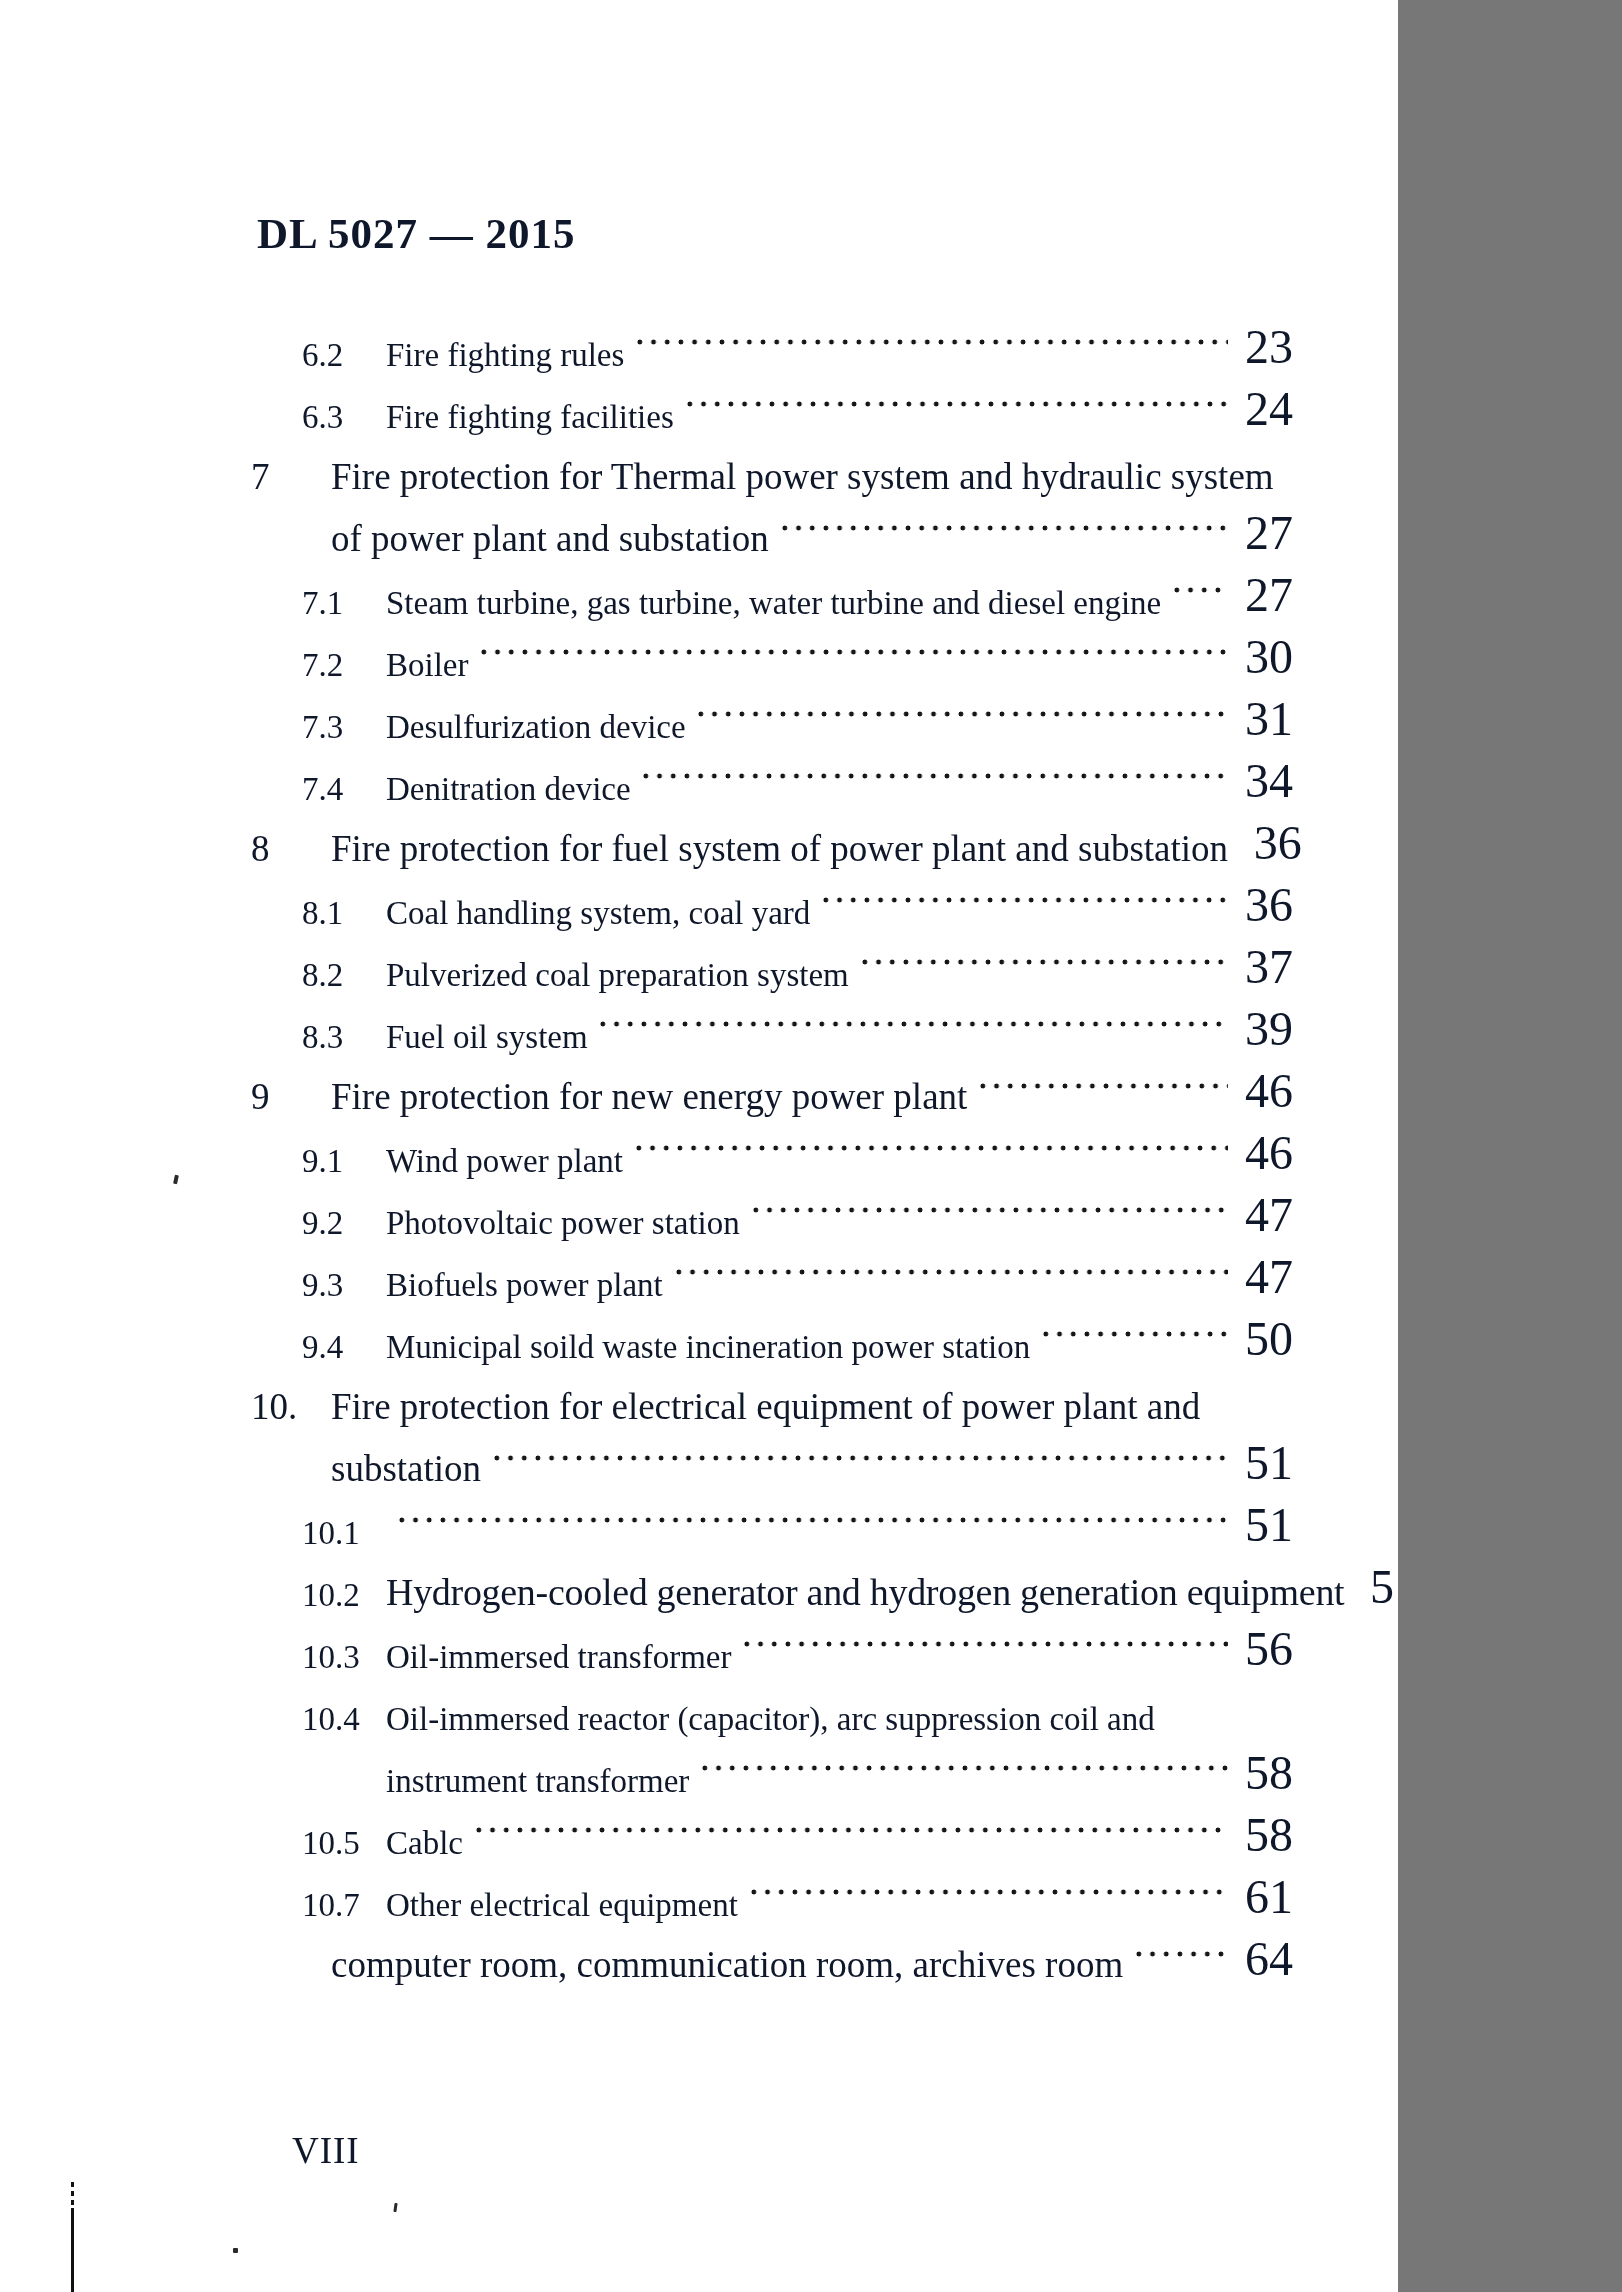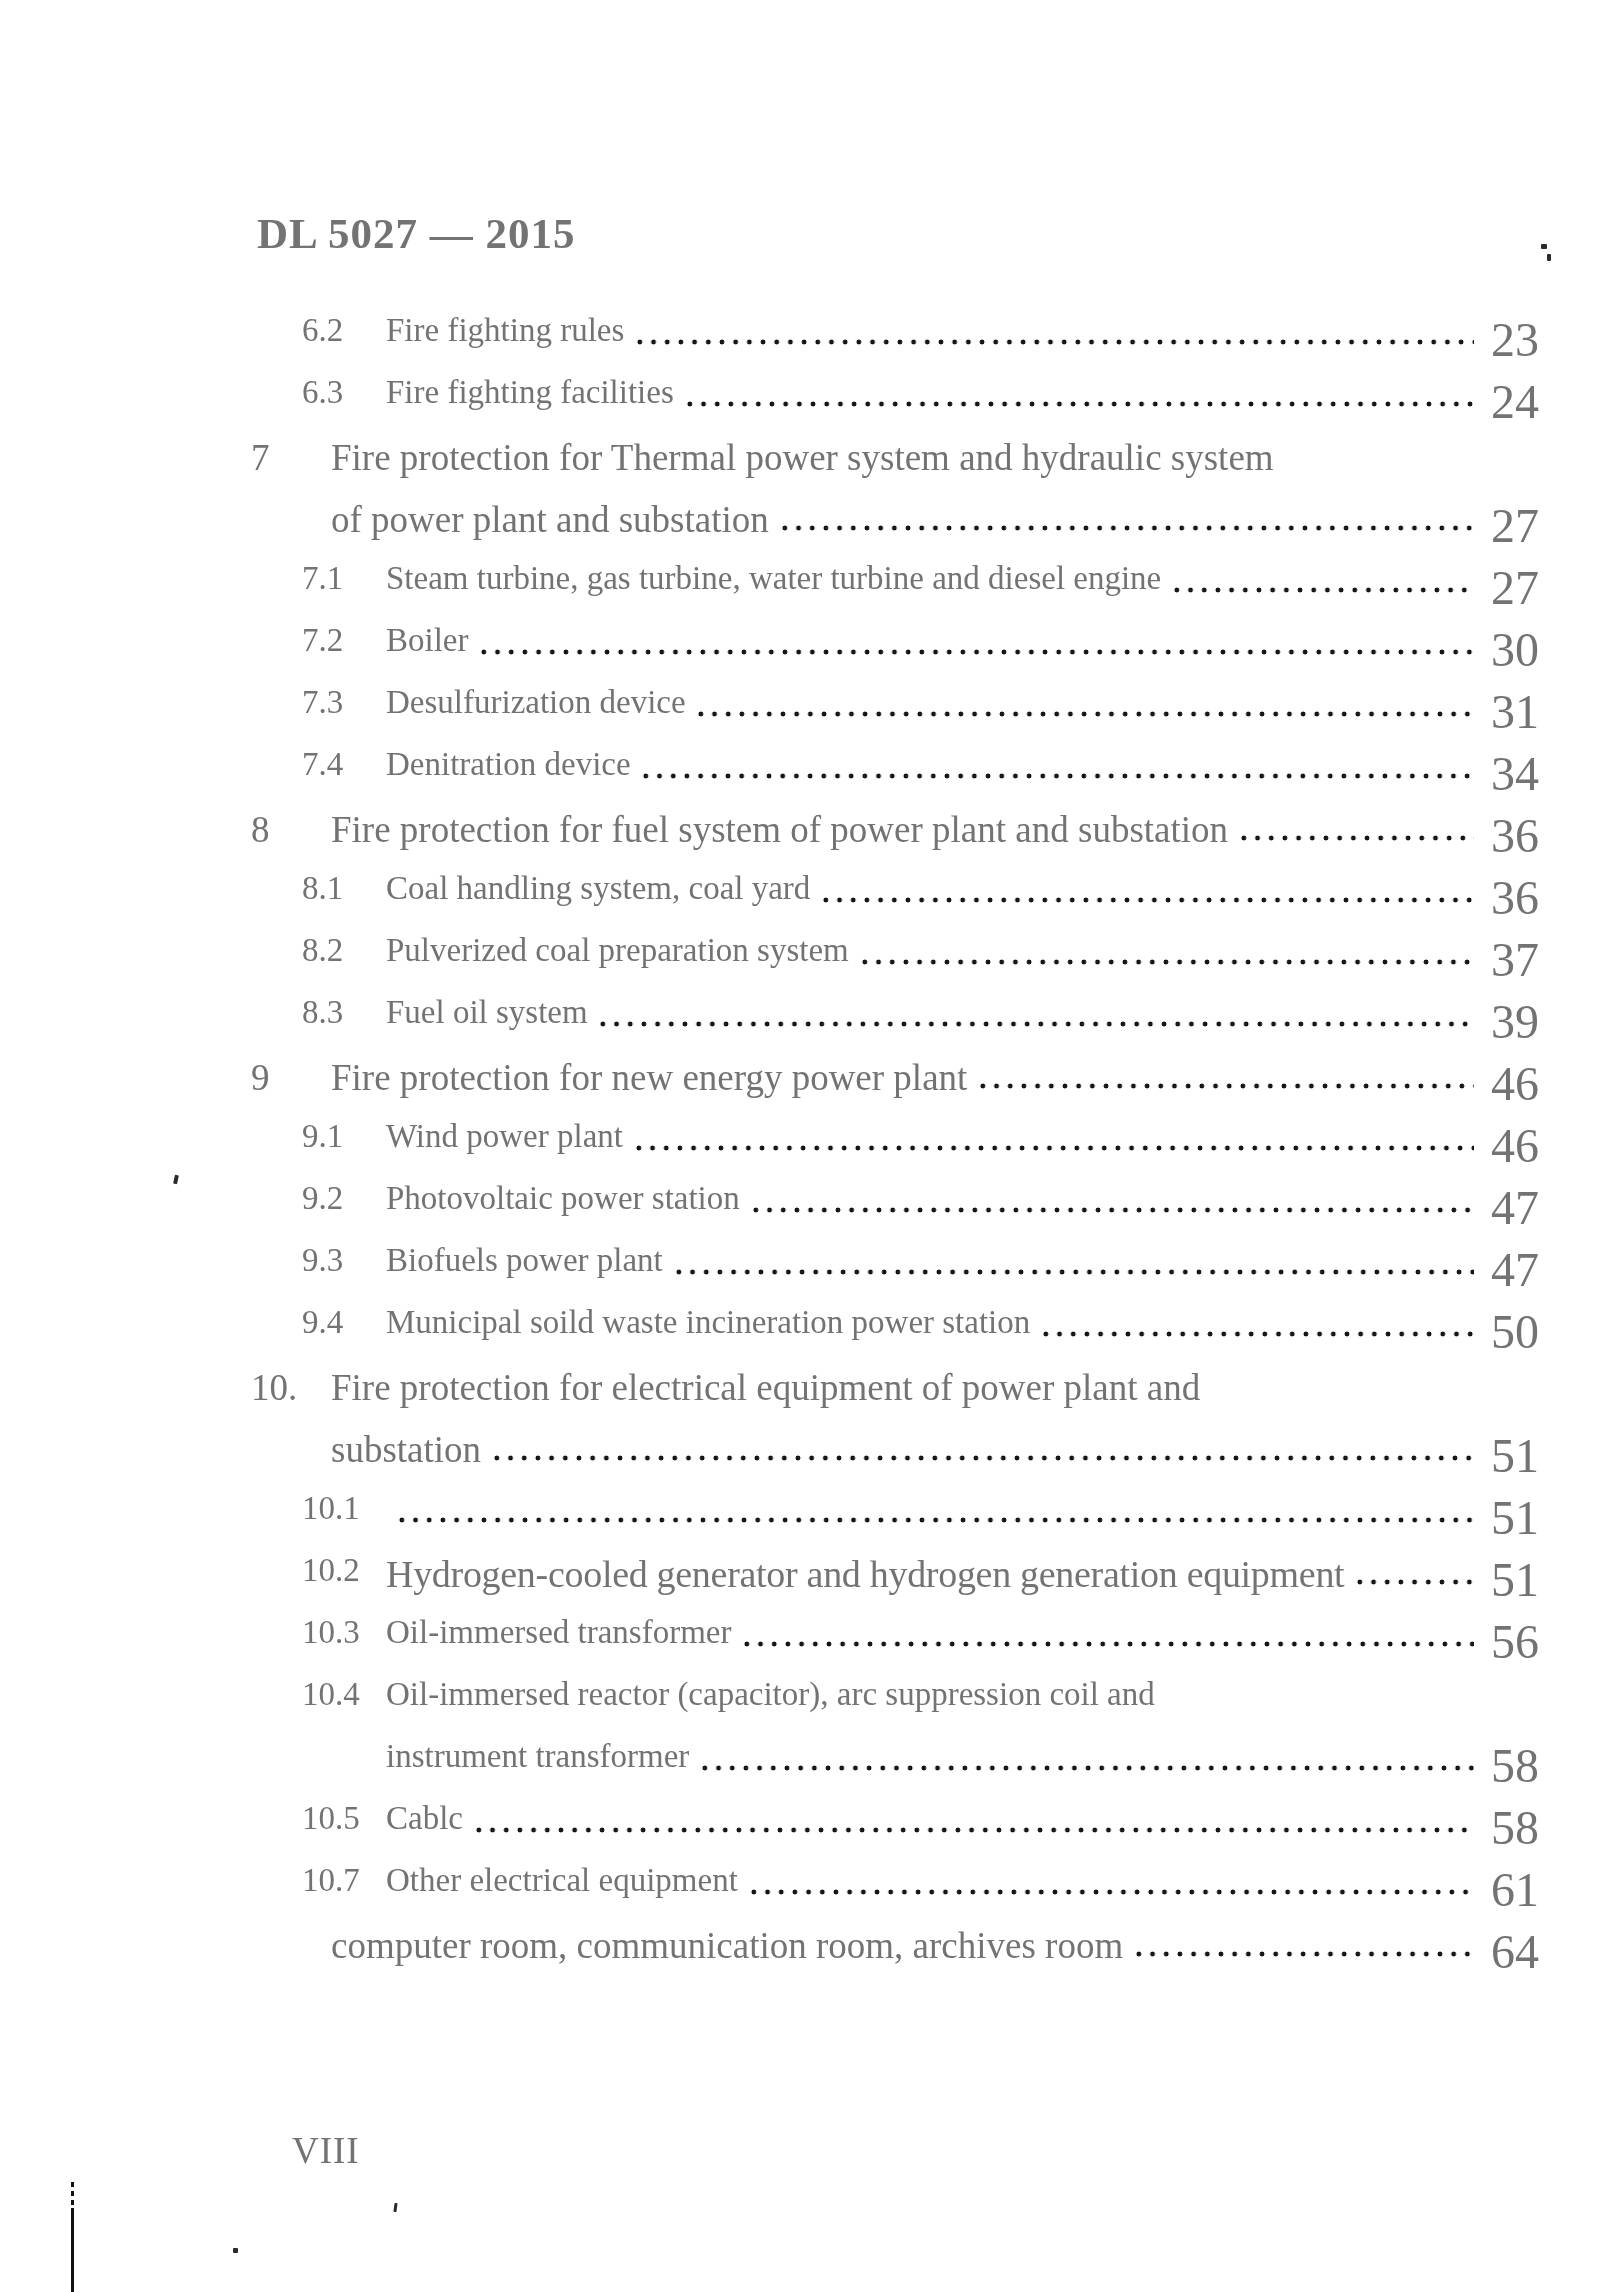--- a/index.html
+++ b/index.html
@@ -1,33 +1,33 @@
 <!DOCTYPE html>
 <html><head>
 <meta charset="utf-8">
 <style>
   html,body{margin:0;padding:0;background:#777;}
   .page{
     position:relative;
-    width:1622px;height:2293px;
+    width:1398px;height:2293px;
     background:#ffffff;
     overflow:hidden;
     font-family:"Liberation Serif","DejaVu Serif",serif;
-    color:#737373;
+    color:#0f172a;
   }
   .header{
     position:absolute;left:257px;top:209px;
     font-size:43px;font-weight:bold;letter-spacing:1px;
     white-space:nowrap;
   }
   .toc{position:absolute;left:0;top:312px;right:0;}
   .toc-row{
-    display:flex;align-items:flex-start;
+    display:flex;align-items:flex-end;
     height:62px;
-    padding-right:83px;
+    padding-right:105px;
     white-space:nowrap;
   }
   .toc-row.chapter{font-size:37px;padding-left:251px;}
   .toc-row.sub{font-size:33px;padding-left:302px;}
   .toc-row.contc{font-size:37px;padding-left:331px;}
   .toc-row.conts{font-size:33px;padding-left:386px;}
   .num{flex:0 0 auto;display:inline-block;}
   .chapter .num{width:80px;}
   .sub .num{width:84px;}
   .title{flex:0 0 auto;}

